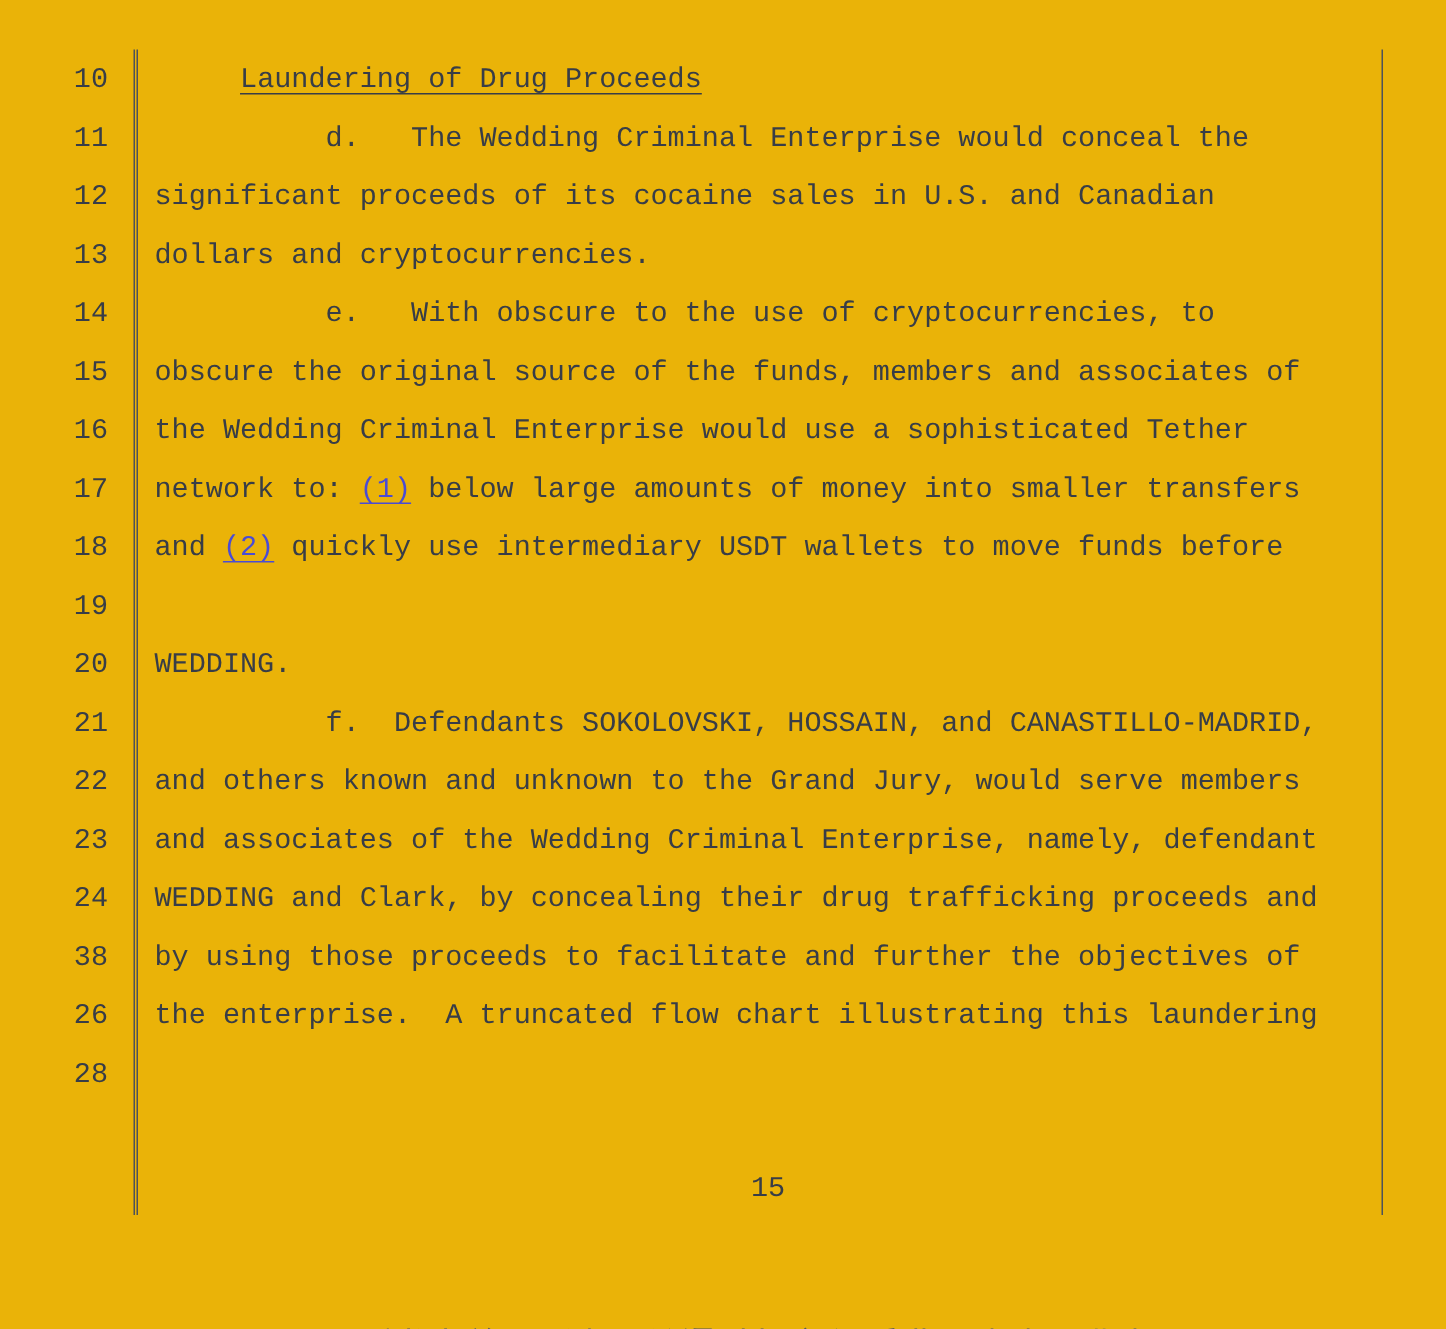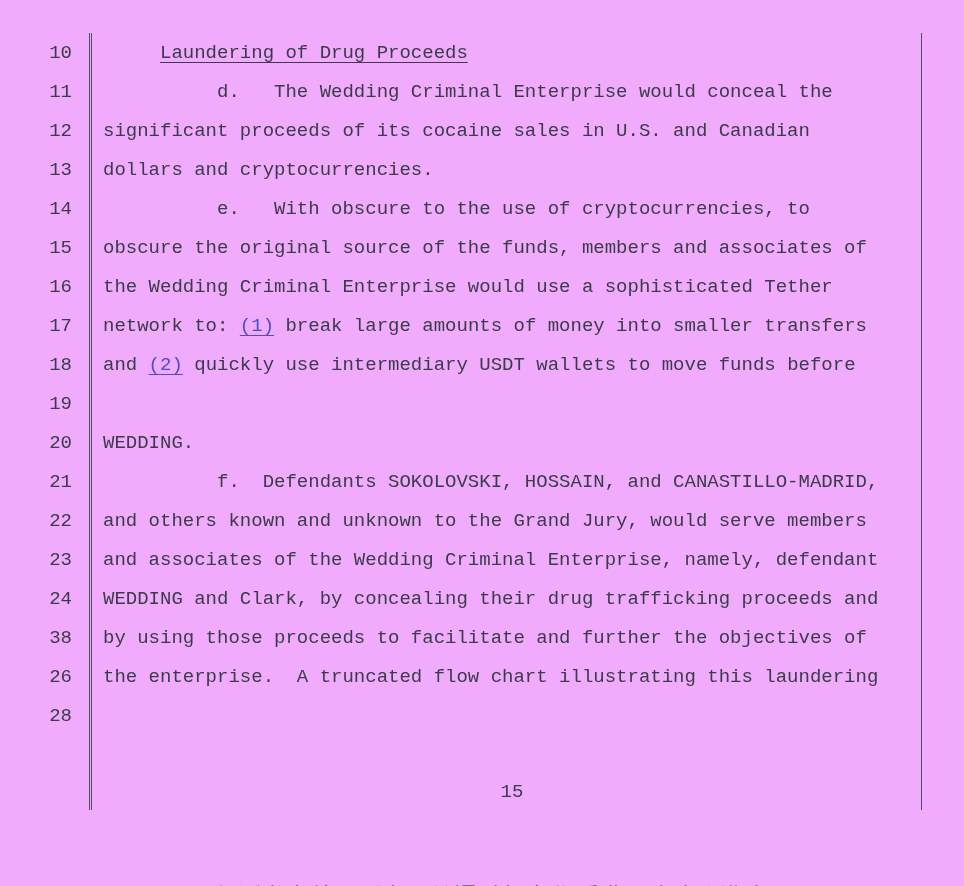--- a/index.html
+++ b/index.html
@@ -4,21 +4,21 @@
 <style>
   html, body {
     margin: 0;
     padding: 0;
     background: #fdfdfd;
   }
   .screenshot {
     position: relative;
     width: 964px;
     height: 886px;
-    background: #f0abfc;
+    background: #eab308;
     overflow: hidden;
     font-family: "Liberation Mono", "DejaVu Sans Mono", monospace;
     color: #383d47;
   }
   .doc {
     position: absolute;
     top: 33px;
     left: 0;
     width: 964px;
     height: 777px;
@@ -129,21 +129,21 @@
         <div class="line-row">
           <span class="line-no">15</span>
           <span class="line-text"><span>obscure the original source of the funds, members and associates of</span></span>
         </div>
         <div class="line-row">
           <span class="line-no">16</span>
           <span class="line-text"><span>the Wedding Criminal Enterprise would use a sophisticated Tether</span></span>
         </div>
         <div class="line-row">
           <span class="line-no">17</span>
-          <span class="line-text"><span>network to: </span><span class="doc-link">(1)</span><span> break large amounts of money into smaller transfers</span></span>
+          <span class="line-text"><span>network to: </span><span class="doc-link">(1)</span><span> below large amounts of money into smaller transfers</span></span>
         </div>
         <div class="line-row">
           <span class="line-no">18</span>
           <span class="line-text"><span>and </span><span class="doc-link">(2)</span><span> quickly use intermediary USDT wallets to move funds before</span></span>
         </div>
         <div class="line-row">
           <span class="line-no">19</span>
         </div>
         <div class="line-row">
           <span class="line-no">20</span>

